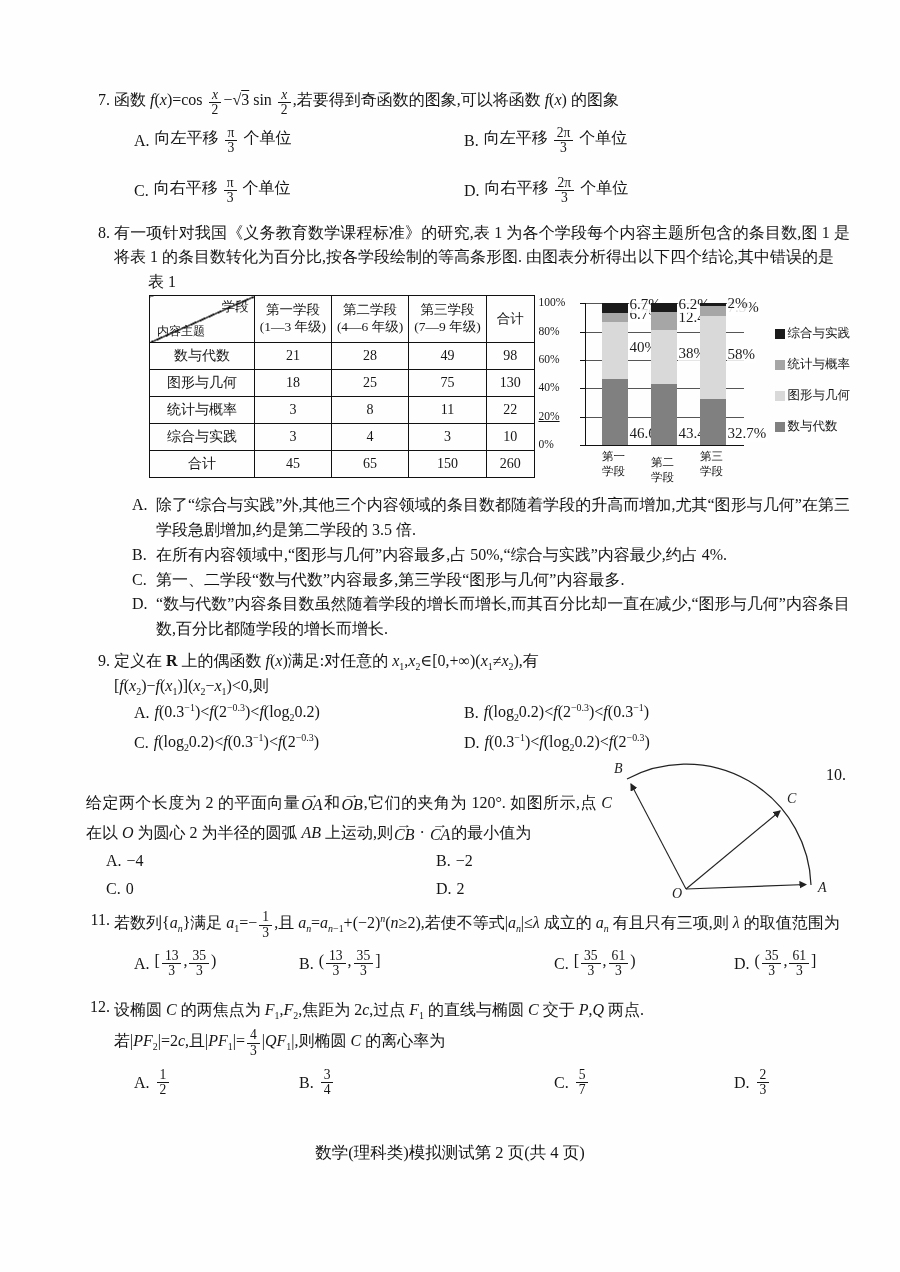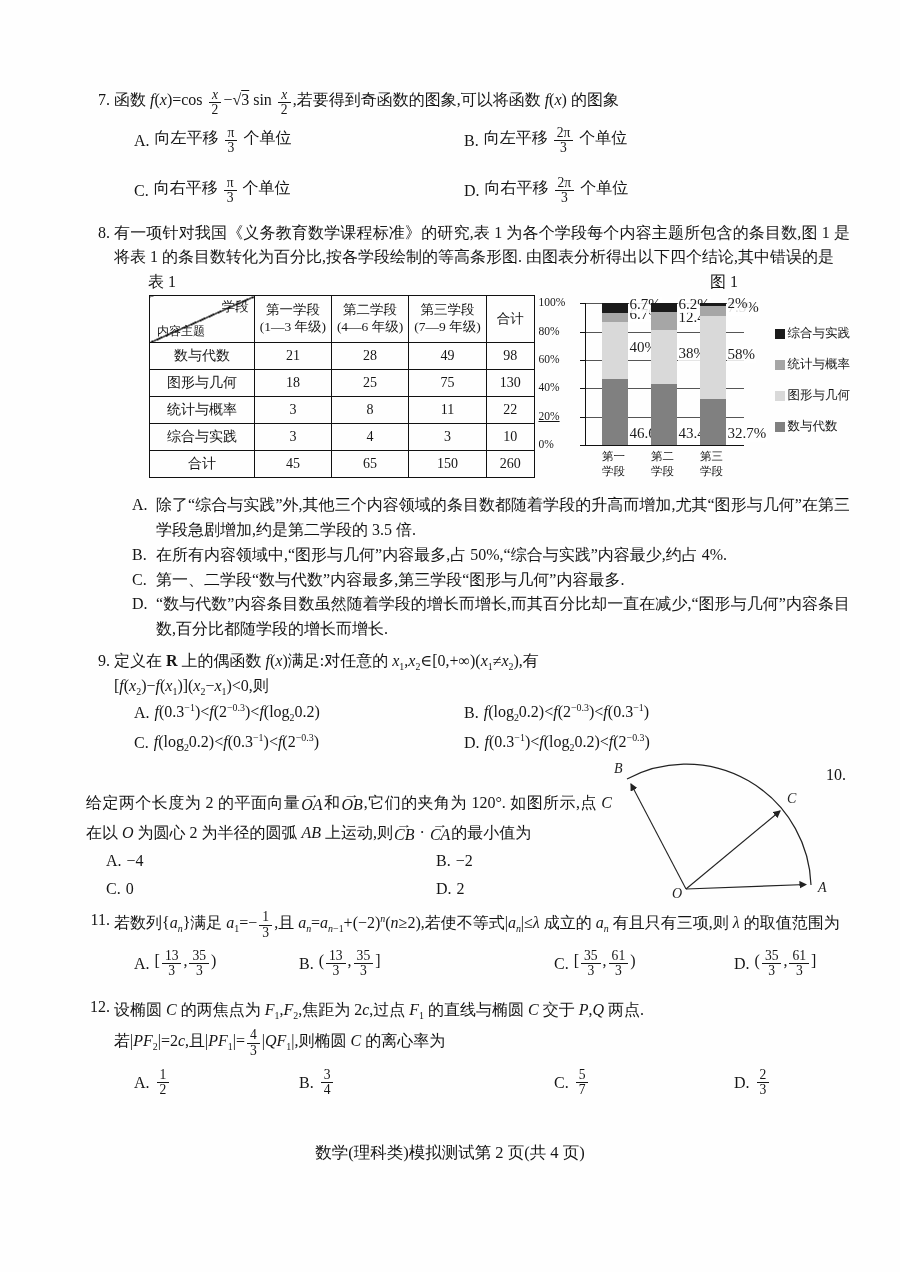--- a/index.html
+++ b/index.html
@@ -92,21 +92,20 @@
         </div>
       </div>
     </div>
 
     <div class="q">
       <div class="qnum">8.</div>
       <div class="qbody">
         <div class="stem">有一项针对我国《义务教育数学课程标准》的研究,表 1 为各个学段每个内容主题所包含的条目数,图 1 是将表 1 的条目数转化为百分比,按各学段绘制的等高条形图. 由图表分析得出以下四个结论,其中错误的是</div>
         <div class="titles-row">
           <div class="tbl-title">表 1</div>
-          <div class="fig-title">图 1</div>
         </div>
         <div class="tf-row">
           <div class="table-block">
             <table class="t1">
               <colgroup>
                   <col class="c-label">
                   <col class="c-seg">
                   <col class="c-seg">
                   <col class="c-seg">
                   <col class="c-tot">
@@ -200,21 +199,21 @@
                   <div class="ytick" style="top: 36.4px; left: 41px;"></div>
                   <div class="ylab" style="top: 58.8px; left: 0px;">60%</div>
                   <div class="ytick" style="top: 64.8px; left: 41px;"></div>
                   <div class="ylab" style="top: 87.2px; left: 0px;">40%</div>
                   <div class="ytick" style="top: 93.2px; left: 41px;"></div>
                   <div class="ylab" style="top: 115.6px; left: 0px; text-decoration: underline;">20%</div>
                   <div class="ytick" style="top: 121.6px; left: 41px;"></div>
                   <div class="ylab" style="top: 144px; left: 0px;">0%</div>
                   <div class="ytick" style="top: 150px; left: 41px;"></div>
                   <div class="xlab" style="left: 51px; top: 154px;">第一<br>学段</div>
-                  <div class="xlab" style="left: 100px; top: 154px;">第二<br>学段</div>
+                  <div class="xlab" style="left: 100px; top: 160px;">第二<br>学段</div>
                   <div class="xlab" style="left: 149px; top: 154px;">第三<br>学段</div>
                 </div>
               <div class="legend" id="legend">
                   <div class="leg-item">
                     <div class="leg-sq" style="background: rgb(26, 26, 26);"></div>
                     <span>综合与实践</span>
                   </div>
                   <div class="leg-item">
                     <div class="leg-sq" style="background: rgb(166, 166, 166);"></div>
                     <span>统计与概率</span>

